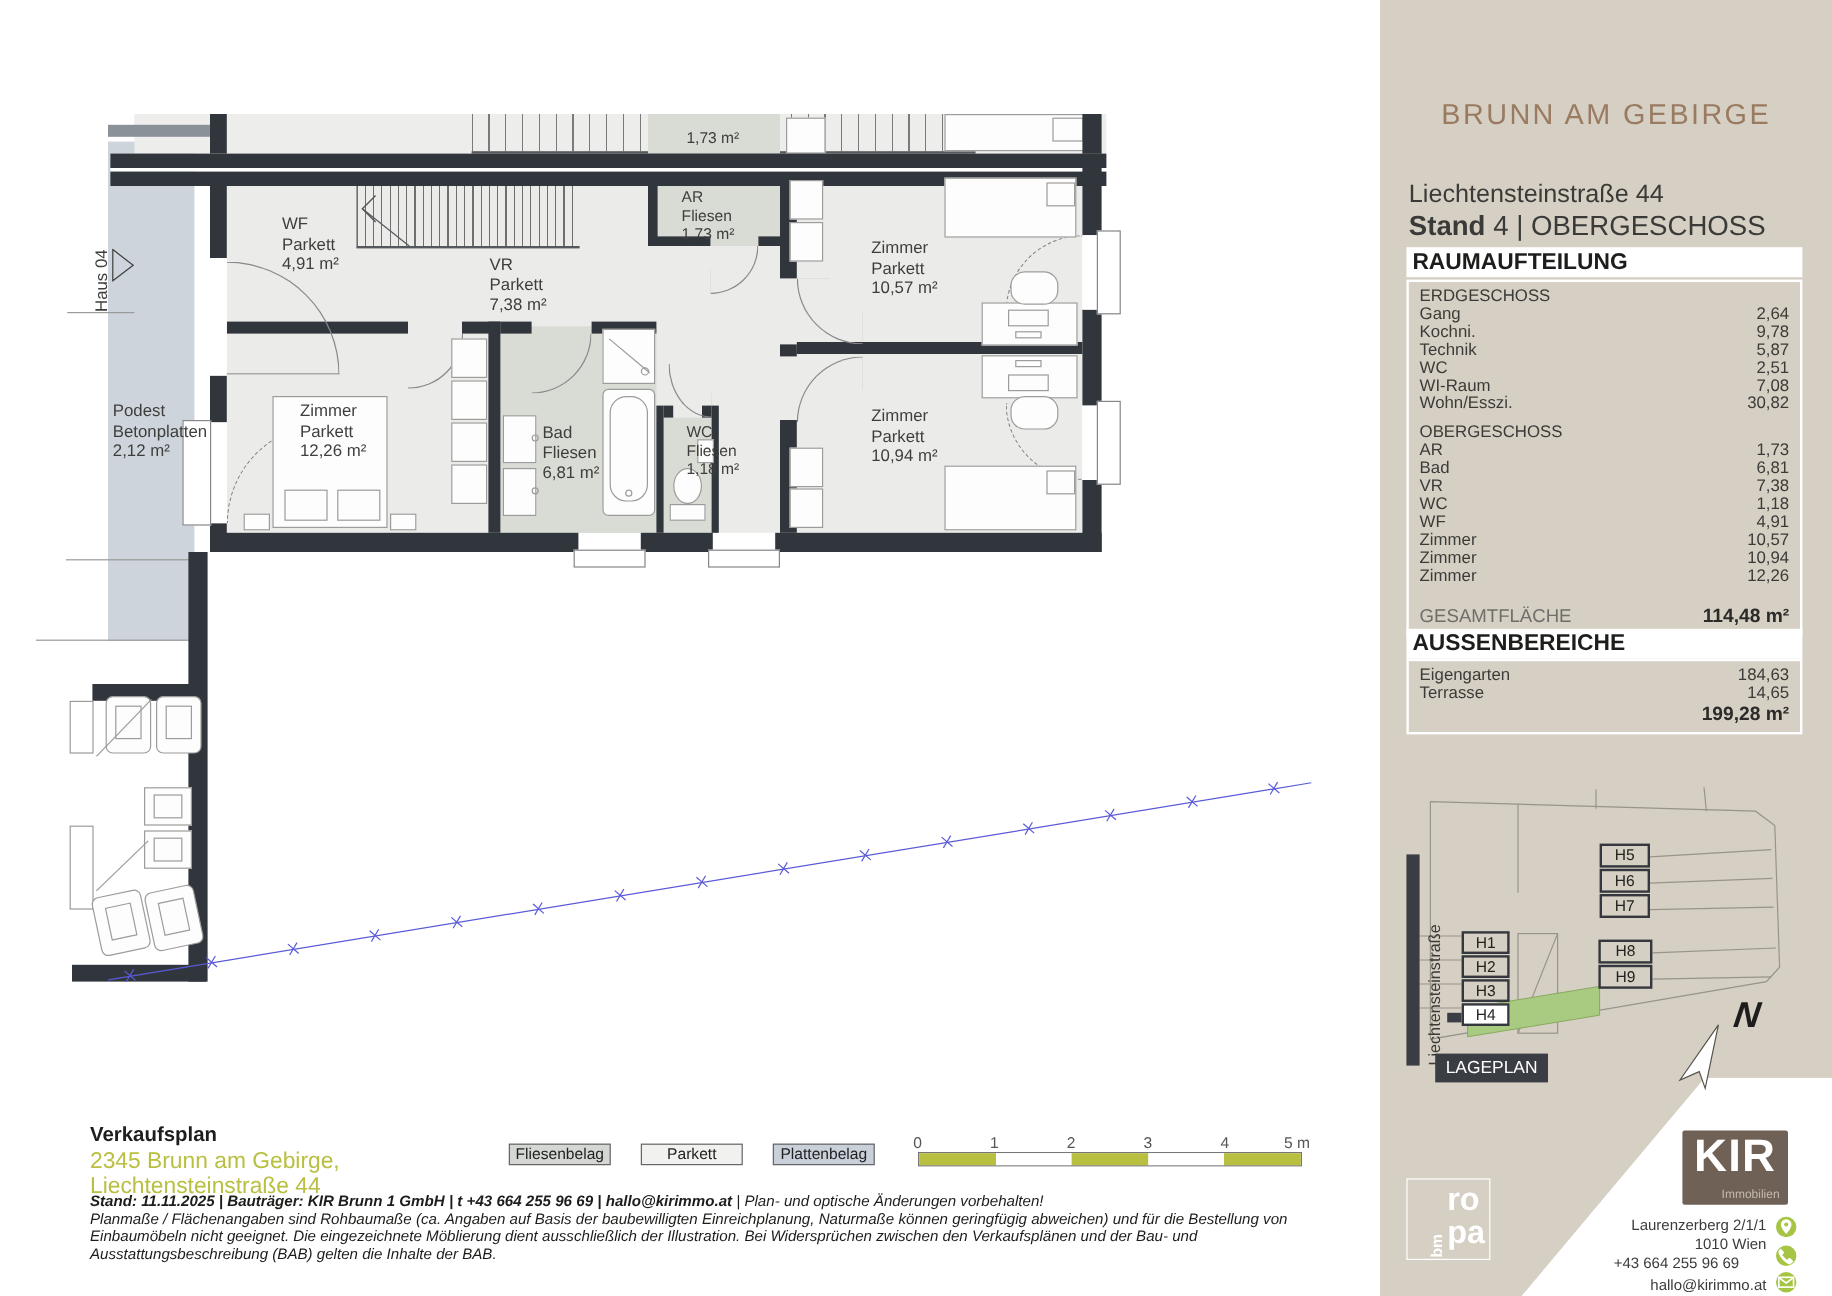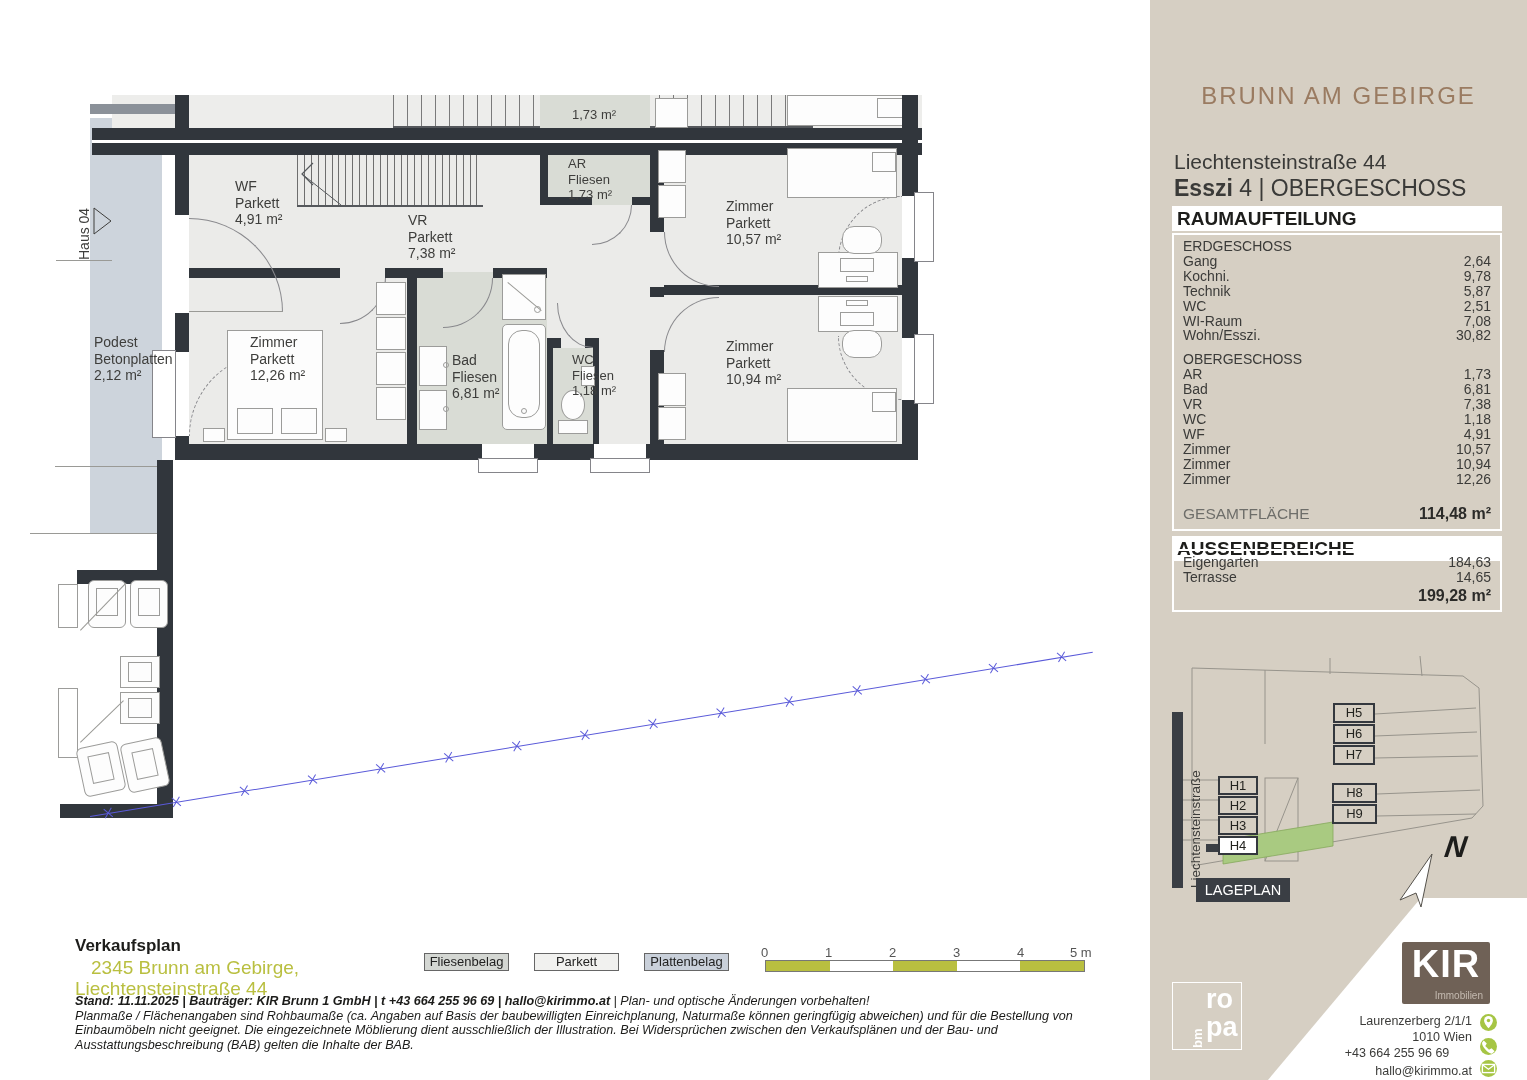--- a/index.html
+++ b/index.html
@@ -257,21 +257,21 @@
       <span class="xm" style="left:702px;"></span>
       <span class="xm" style="left:771px;"></span>
       <span class="xm" style="left:840px;"></span>
       <span class="xm" style="left:909px;"></span>
       <span class="xm" style="left:978px;"></span>
     </div>
   </div>
 
   <div class="a" style="left:0;top:930px;width:1147px;height:150px;">
     <div class="a" style="left:75px;top:6px;font-size:17px;font-weight:bold;color:#1d1d1b;">Verkaufsplan</div>
-    <div class="a" style="left:75px;top:27px;font-size:19px;color:#b9bf40;margin-left:16px;">2345 Brunn am Gebirge,</div>
+    <div class="a" style="left:75px;top:27px;font-size:19px;color:#b9bf40;">2345 Brunn am Gebirge,</div>
     <div class="a" style="left:75px;top:48px;font-size:19px;color:#b9bf40;">Liechtensteinstraße 44</div>
 
     <div class="legend-box" style="left:424px;top:23px;background:#d4d7d3;">
       <span>Fliesenbelag</span>
     </div>
     <div class="legend-box" style="left:534px;top:23px;background:#f1f1ef;">
       <span>Parkett</span>
     </div>
     <div class="legend-box" style="left:644px;top:23px;background:#c9d0da;">
       <span>Plattenbelag</span>
@@ -300,21 +300,21 @@
   </div>
 
   <div class="a" style="left:1150px;top:0;width:377px;height:1080px;background:#d6cfc3;"></div>
 
   <div class="a" style="left:1268px;top:898px;width:259px;height:182px;background:#fff;clip-path:polygon(59% 0,100% 0,100% 100%,0 100%);"></div>
 
   <div class="side-sub" style="left:1150px;top:82px;">BRUNN AM GEBIRGE</div>
 
   <div class="a" style="left:1174px;top:150px;font-size:21px;color:#3a3a38;">Liechtensteinstraße 44</div>
   <div class="a" style="left:1174px;top:175px;font-size:23px;color:#3a3a38;">
-    <b>Esszi</b>
+    <b>Stand</b>
     <span>4 | OBERGESCHOSS</span>
   </div>
 
   <div class="bar" style="left:1172px;top:206px;width:330px;height:25px;">
     <span>RAUMAUFTEILUNG</span>
   </div>
 
   <div class="tbox" style="left:1172px;top:233px;width:330px;">
     <div>ERDGESCHOSS</div>
     <div class="trow">
@@ -373,21 +373,21 @@
     <div class="trow">
         <span>Zimmer</span>
         <span>12,26</span>
       </div>
     <div class="trow" style="margin-top:20px;margin-bottom:4px;align-items:baseline;">
       <span style="font-size:15.5px;color:#6e6e6a;">GESAMTFLÄCHE</span>
       <span style="font-size:16px;font-weight:bold;color:#2b2b29;">114,48 m²</span>
     </div>
   </div>
 
-  <div class="bar" style="left:1172px;top:524px;width:330px;height:25px;margin-top:12px;">
+  <div class="bar" style="left:1172px;top:524px;width:330px;height:25px;">
     <span>AUSSENBEREICHE</span>
   </div>
   <div class="tbox" style="left:1172px;top:549px;width:330px;">
     <div class="trow">
         <span>Eigengarten</span>
         <span>184,63</span>
       </div>
     <div class="trow">
         <span>Terrasse</span>
         <span>14,65</span>

